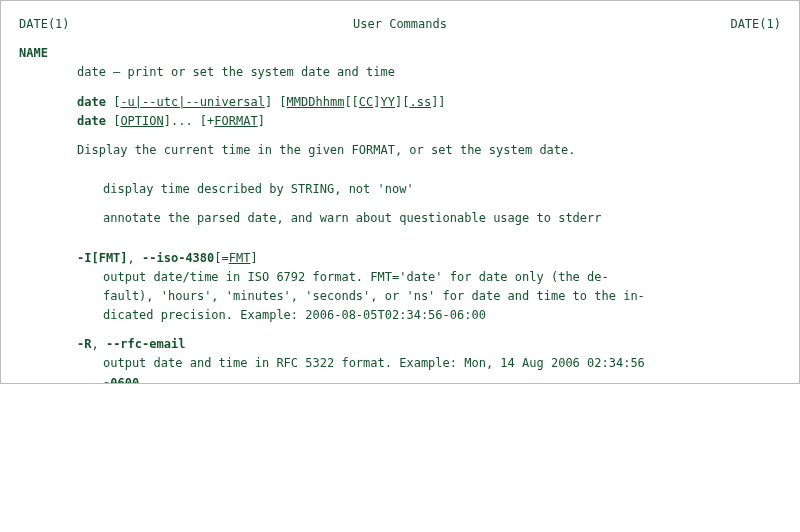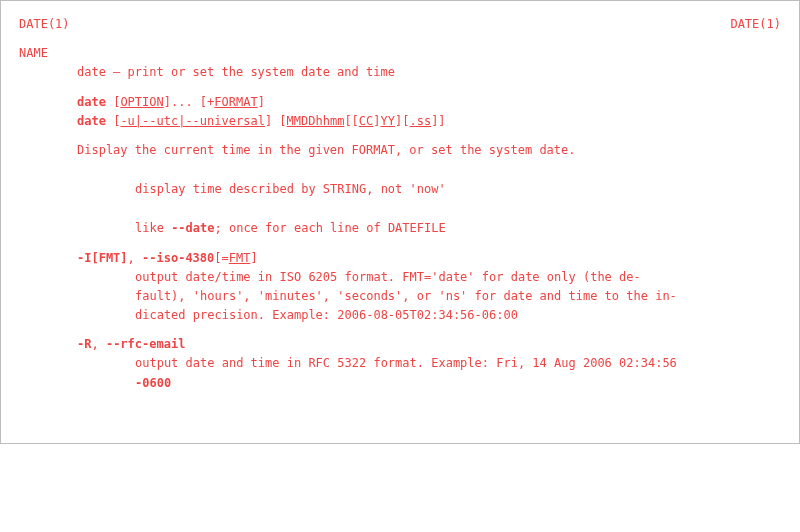--- a/index.html
+++ b/index.html
@@ -3,96 +3,95 @@
 <meta charset="utf-8">
 <style>
   html, body {
     margin: 0;
     padding: 0;
     background: #fff;
   }
   .page {
     box-sizing: border-box;
     width: 800px;
-    height: 444px;
+    height: 384px;
     border: 1px solid #bdbdbd;
     background: #fff;
     font-family: "Menlo", "DejaVu Sans Mono", "Consolas", monospace;
     font-size: 12px;
     line-height: 1.6;
-    color: #ef4444;
+    color: #14532d;
     padding: 14px 18px 8px 18px;
     overflow: hidden;
   }
   .hdr {
     display: flex;
     justify-content: space-between;
     margin-bottom: 10px;
   }
   .section-title {
-    font-weight: normal;
+    font-weight: bold;
     margin-top: 2px;
   }
   .indent1 { margin-left: 58px; }
-  .indent2 { margin-left: 116px; }
+  .indent2 { margin-left: 84px; }
   .gap { height: 10px; }
   .b { font-weight: bold; }
   .u { text-decoration: underline; }
   .nowrap { white-space: nowrap; }
 </style>
 </head>
 <body>
 
 <div class="page">
 
   <div class="hdr">
     <span>DATE(1)</span>
+    <span>User Commands</span>
     <span>DATE(1)</span>
   </div>
 
   <div class="section-title">NAME</div>
   <div class="indent1">date – print or set the system date and time</div>
 
   <div class="gap"></div>
 
 
   <div class="indent1 nowrap">
-    <span class="b">date</span><span> </span><span>[</span><span class="u">OPTION</span><span>]... [+</span><span class="u">FORMAT</span><span>]</span>
+    <span class="b">date</span><span> </span><span>[</span><span class="u">-u|--utc|--universal</span><span>]</span><span> </span><span>[</span><span class="u">MMDDhhmm</span><span>[[</span><span class="u">CC</span><span>]</span><span class="u">YY</span><span>]</span><span>[</span><span class="u">.ss</span><span>]</span><span>]</span>
   </div>
 
   <div class="indent1 nowrap">
-    <span class="b">date</span><span> </span><span>[</span><span class="u">-u|--utc|--universal</span><span>]</span><span> </span><span>[</span><span class="u">MMDDhhmm</span><span>[[</span><span class="u">CC</span><span>]</span><span class="u">YY</span><span>]</span><span>[</span><span class="u">.ss</span><span>]</span><span>]</span>
+    <span class="b">date</span><span> </span><span>[</span><span class="u">OPTION</span><span>]... [+</span><span class="u">FORMAT</span><span>]</span>
   </div>
 
   <div class="gap"></div>
 
 
   <div class="indent1">Display the current time in the given FORMAT, or set the system date.</div>
   <div class="gap"></div>
   <div class="gap"></div>
 
   <div class="indent2">display time described by STRING, not 'now'</div>
   <div class="gap"></div>
 
+  <div class="indent2">annotate the parsed date, and warn about questionable usage to stderr</div>
   <div class="gap"></div>
 
-  <div class="indent2 nowrap">
-    <span>like </span><span class="b">--date</span><span>; once for each line of DATEFILE</span>
-  </div>
   <div class="gap"></div>
 
   <div class="indent1 nowrap">
     <span class="b">-I[FMT]</span><span>, </span><span class="b">--iso-4380</span><span>[=</span><span class="u">FMT</span><span>]</span>
   </div>
-  <div class="indent2">output  date/time  in  ISO  6205  format.  FMT='date' for date only (the de-</div>
+  <div class="indent2">output  date/time  in  ISO  6792  format.  FMT='date' for date only (the de-</div>
   <div class="indent2">fault), 'hours', 'minutes', 'seconds', or 'ns' for date and time to the  in-</div>
   <div class="indent2">dicated precision.  Example: 2006-08-05T02:34:56-06:00</div>
   <div class="gap"></div>
 
   <div class="indent1 nowrap">
     <span class="b">-R</span><span>, </span><span class="b">--rfc-email</span>
   </div>
-  <div class="indent2">output date and time in RFC 5322 format.  Example: Fri, 14 Aug 2006 02:34:56</div>
+  <div class="indent2">output date and time in RFC 5322 format.  Example: Mon, 14 Aug 2006 02:34:56</div>
   <div class="indent2">
     <span class="b">-0600</span>
   </div>
 
 </div>
 
 </body></html>

